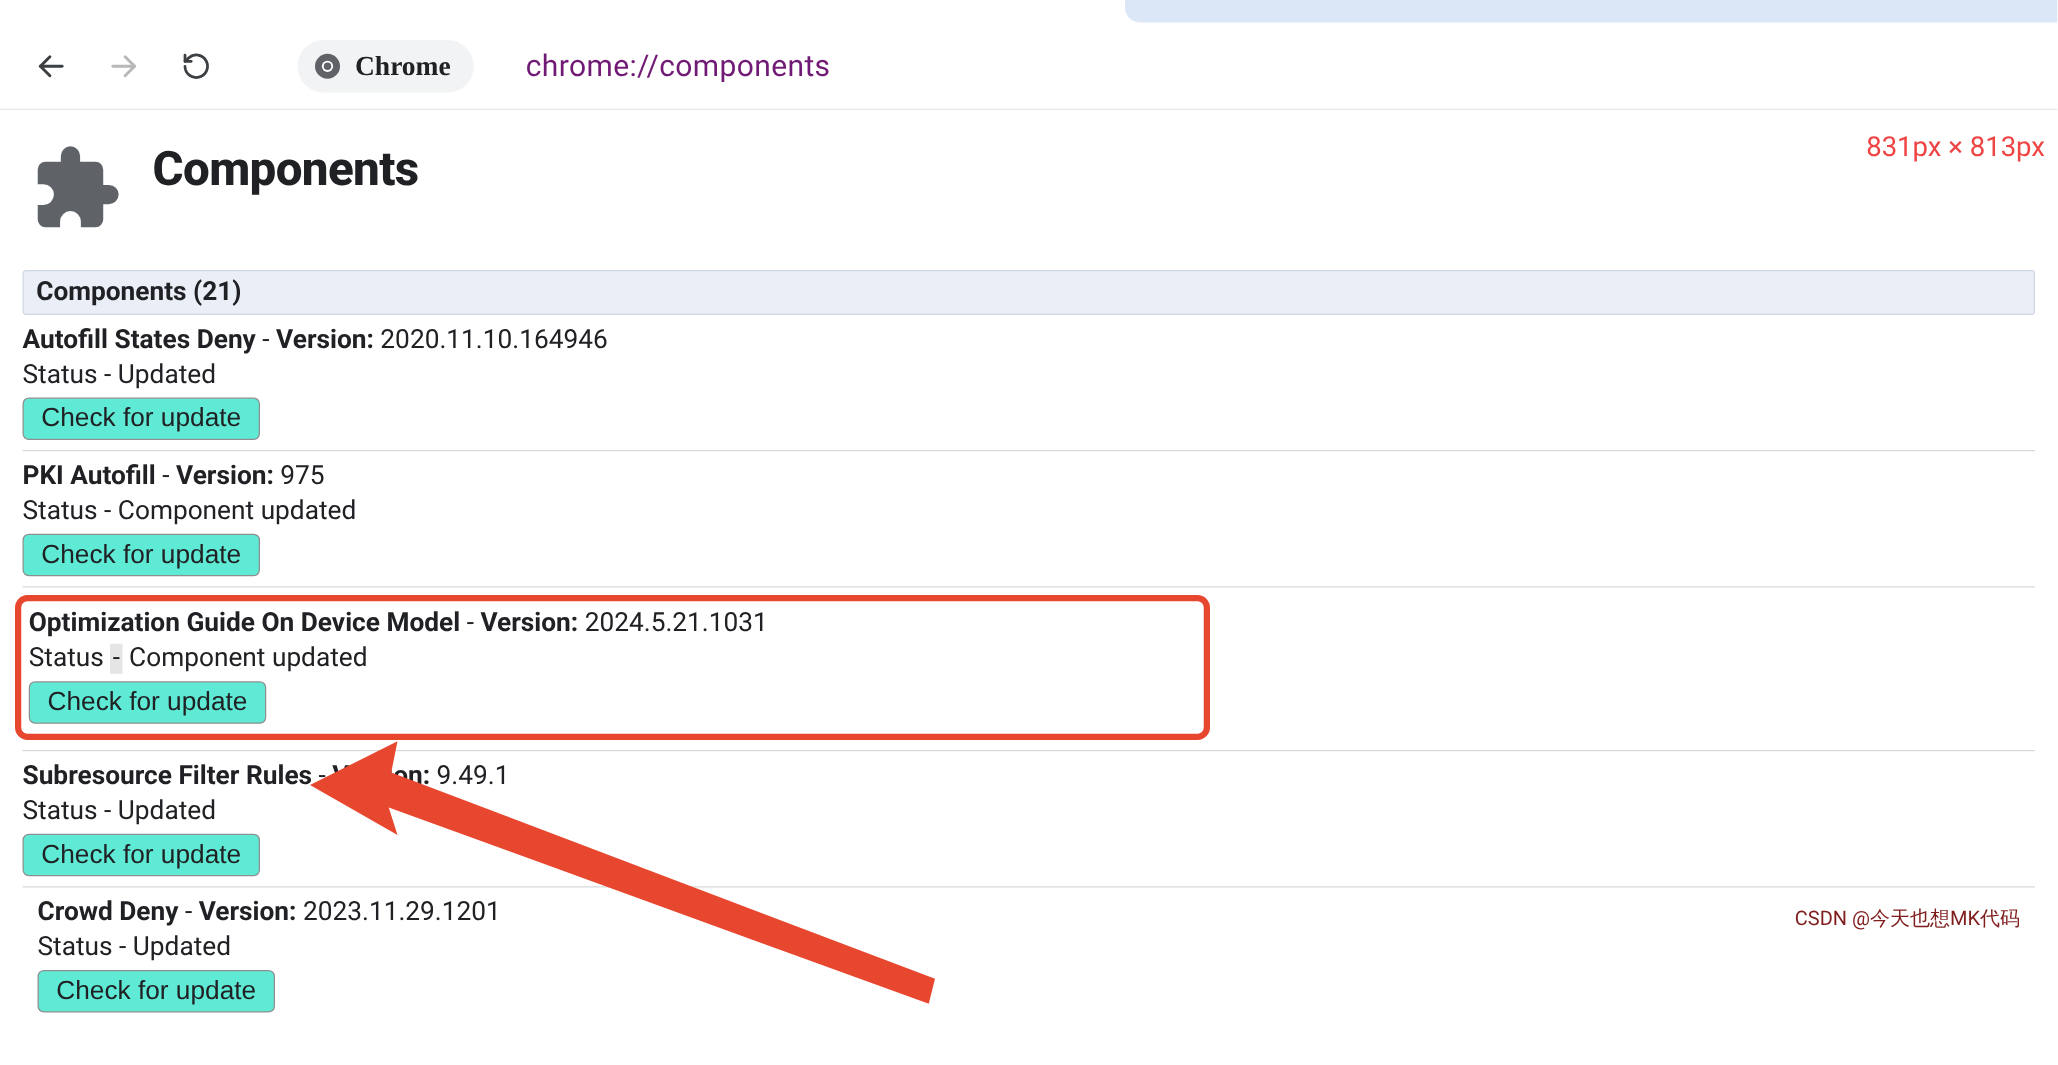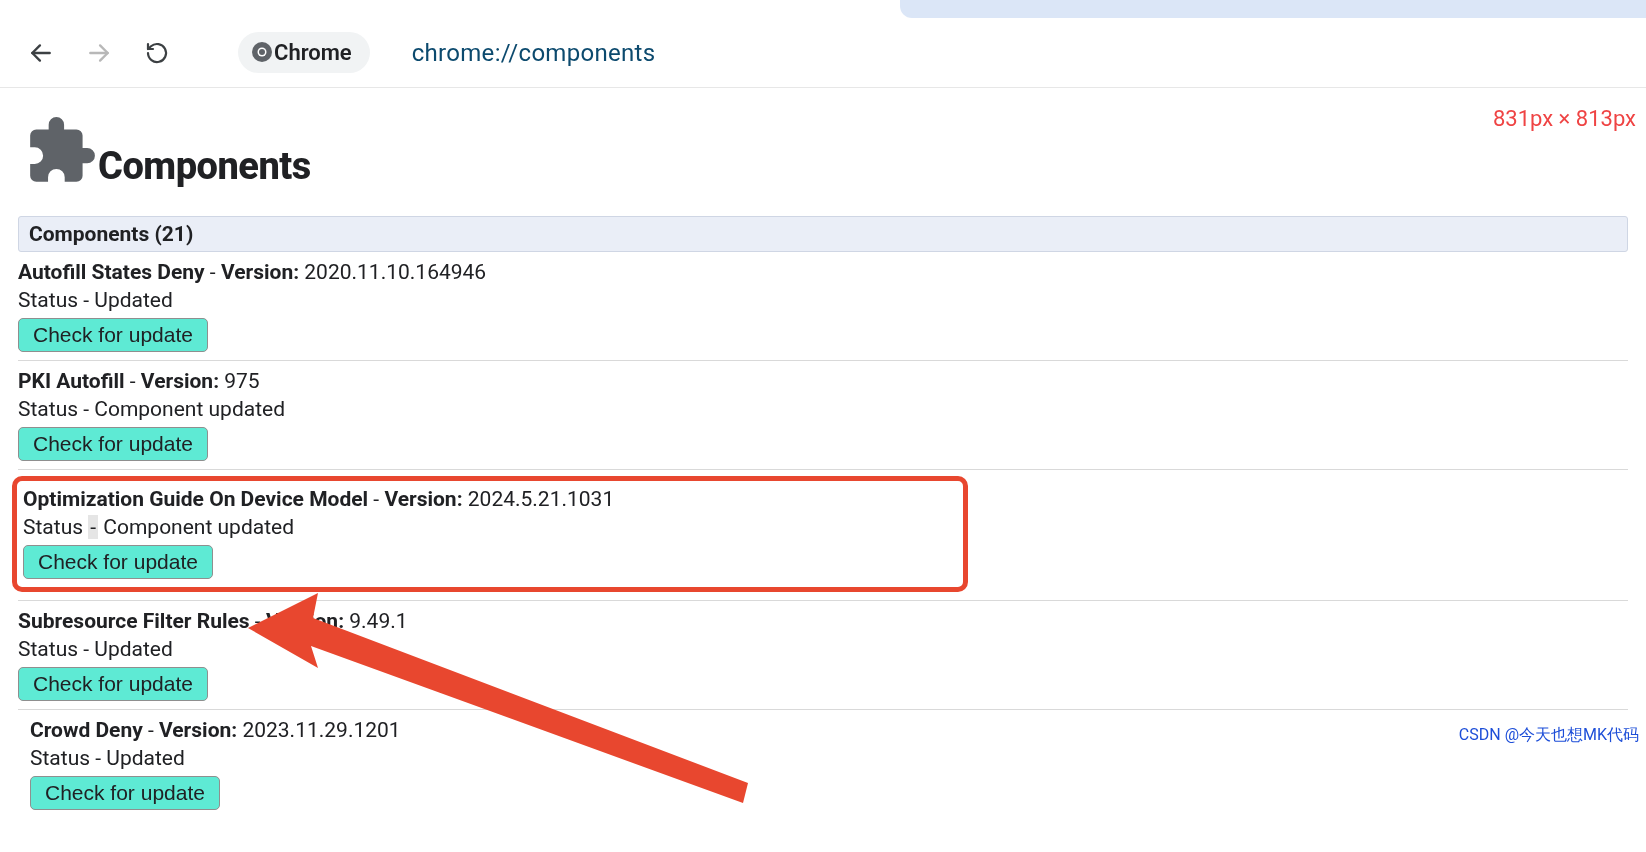--- a/index.html
+++ b/index.html
@@ -29,44 +29,45 @@
   }
   .nav-btn {
     width: 34px; height: 34px;
     display: flex; align-items: center; justify-content: center;
     border-radius: 50%;
     color: #3c4043;
     cursor: pointer;
   }
   .nav-btn.disabled { color: #b8b8b8; cursor: default; }
   .addr-chip {
-    display: flex; align-items: flex-start; 
+    display: flex; align-items: center; gap: 10px;
     background: #f1f3f4;
     border-radius: 22px;
     padding: 8px 18px 8px 12px;
     margin-left: 40px;
+    font-family: Liberation Serif, serif;
   }
   .chrome-logo {
     width: 24px; height: 24px;
     display: inline-flex; align-items: center; justify-content: center;
   }
   .chip-label { font-weight: 600; font-size: 22px; color: #202124; }
-  .url-text { font-size: 24px; color: #0c4a6e; margin-left: 18px; letter-spacing: 0.3px; }
+  .url-text { font-size: 24px; color: #701a75; margin-left: 18px; letter-spacing: 0.3px; }
   .page {
     padding: 16px 18px 0 18px;
     position: relative;
   }
   .dim-info {
     position: absolute;
     top: 18px; right: 10px;
     font-size: 22px;
     color: #ef4444;
   }
   .page-header {
-    display: flex; align-items: flex-end; 
+    display: flex; align-items: flex-start; gap: 24px;
     padding: 10px 0 28px 6px;
   }
   .puzzle-icon { width: 74px; height: 74px; color: #5f6368; }
   .page-title { font-size: 38px; font-weight: 800; color: #202124; letter-spacing: -0.5px; }
   .section-header {
     background: #eaeef7;
     border: 1px solid #cfd6e4;
     border-radius: 3px;
     padding: 5px 10px;
     font-size: 21px;
@@ -106,24 +107,24 @@
     padding: 0 2px;
   }
   .arrow-svg {
     position: absolute;
     left: 248px;
     top: 480px;
     pointer-events: none;
   }
   .watermark {
     position: absolute;
-    right: 7px;
+    right: 30px;
     bottom: 72px;
     font-size: 16px;
-    color: #1d4ed8;
+    color: #7f1d1d;
   }
 </style>
 </head>
 <body>
 
 <div class="tab-strip">
   <div class="spacer-left"></div>
   <div class="active-tab"></div>
   <div class="inactive"></div>
 </div>

